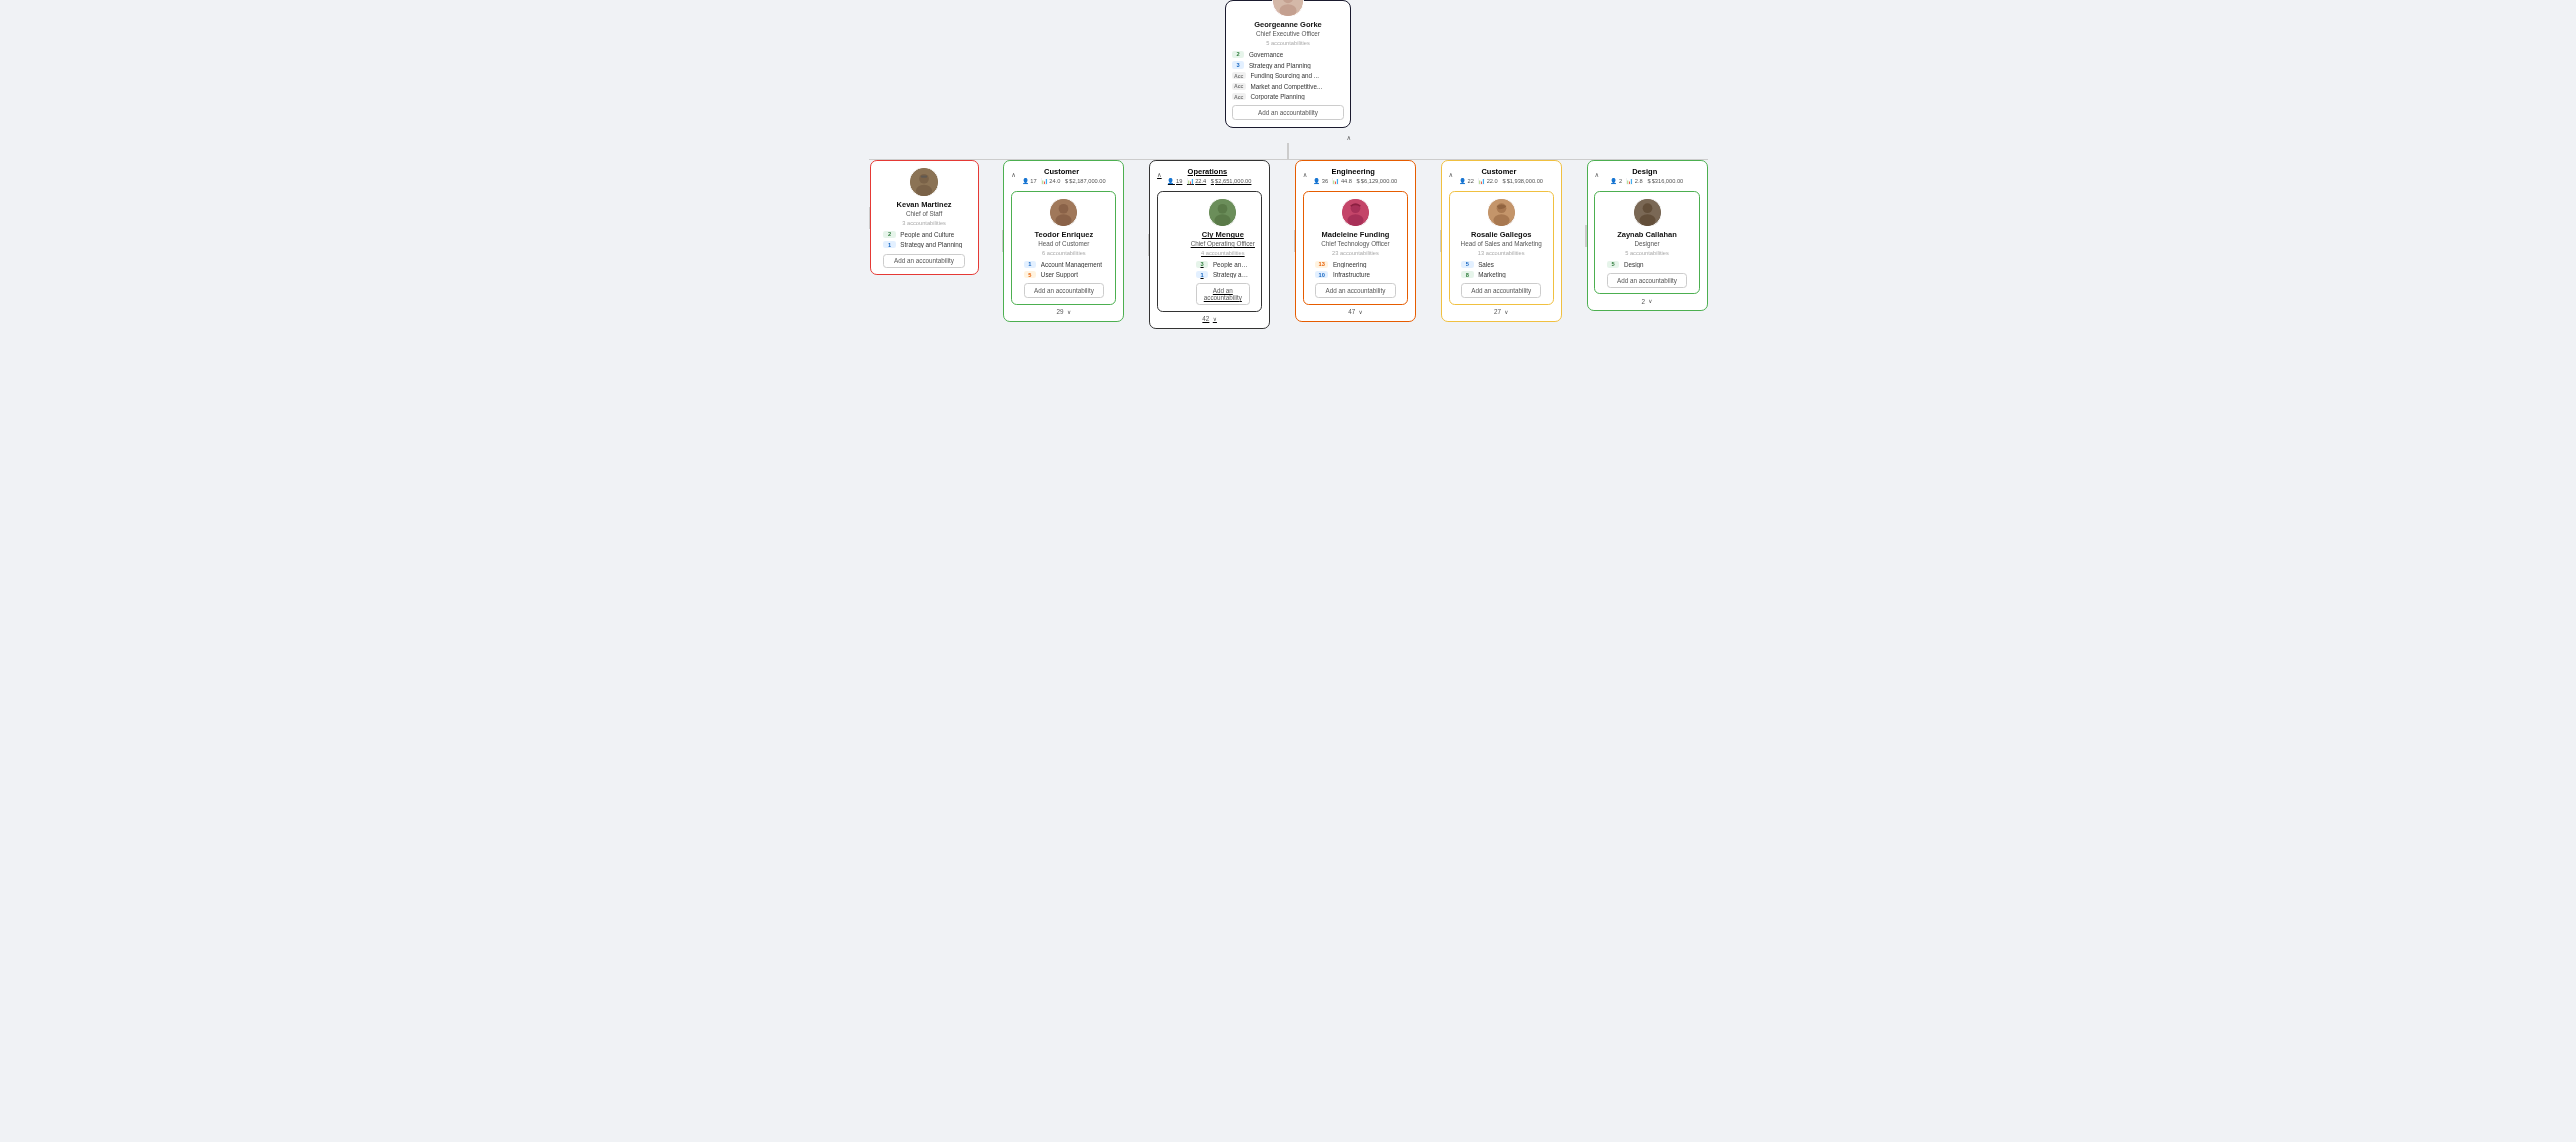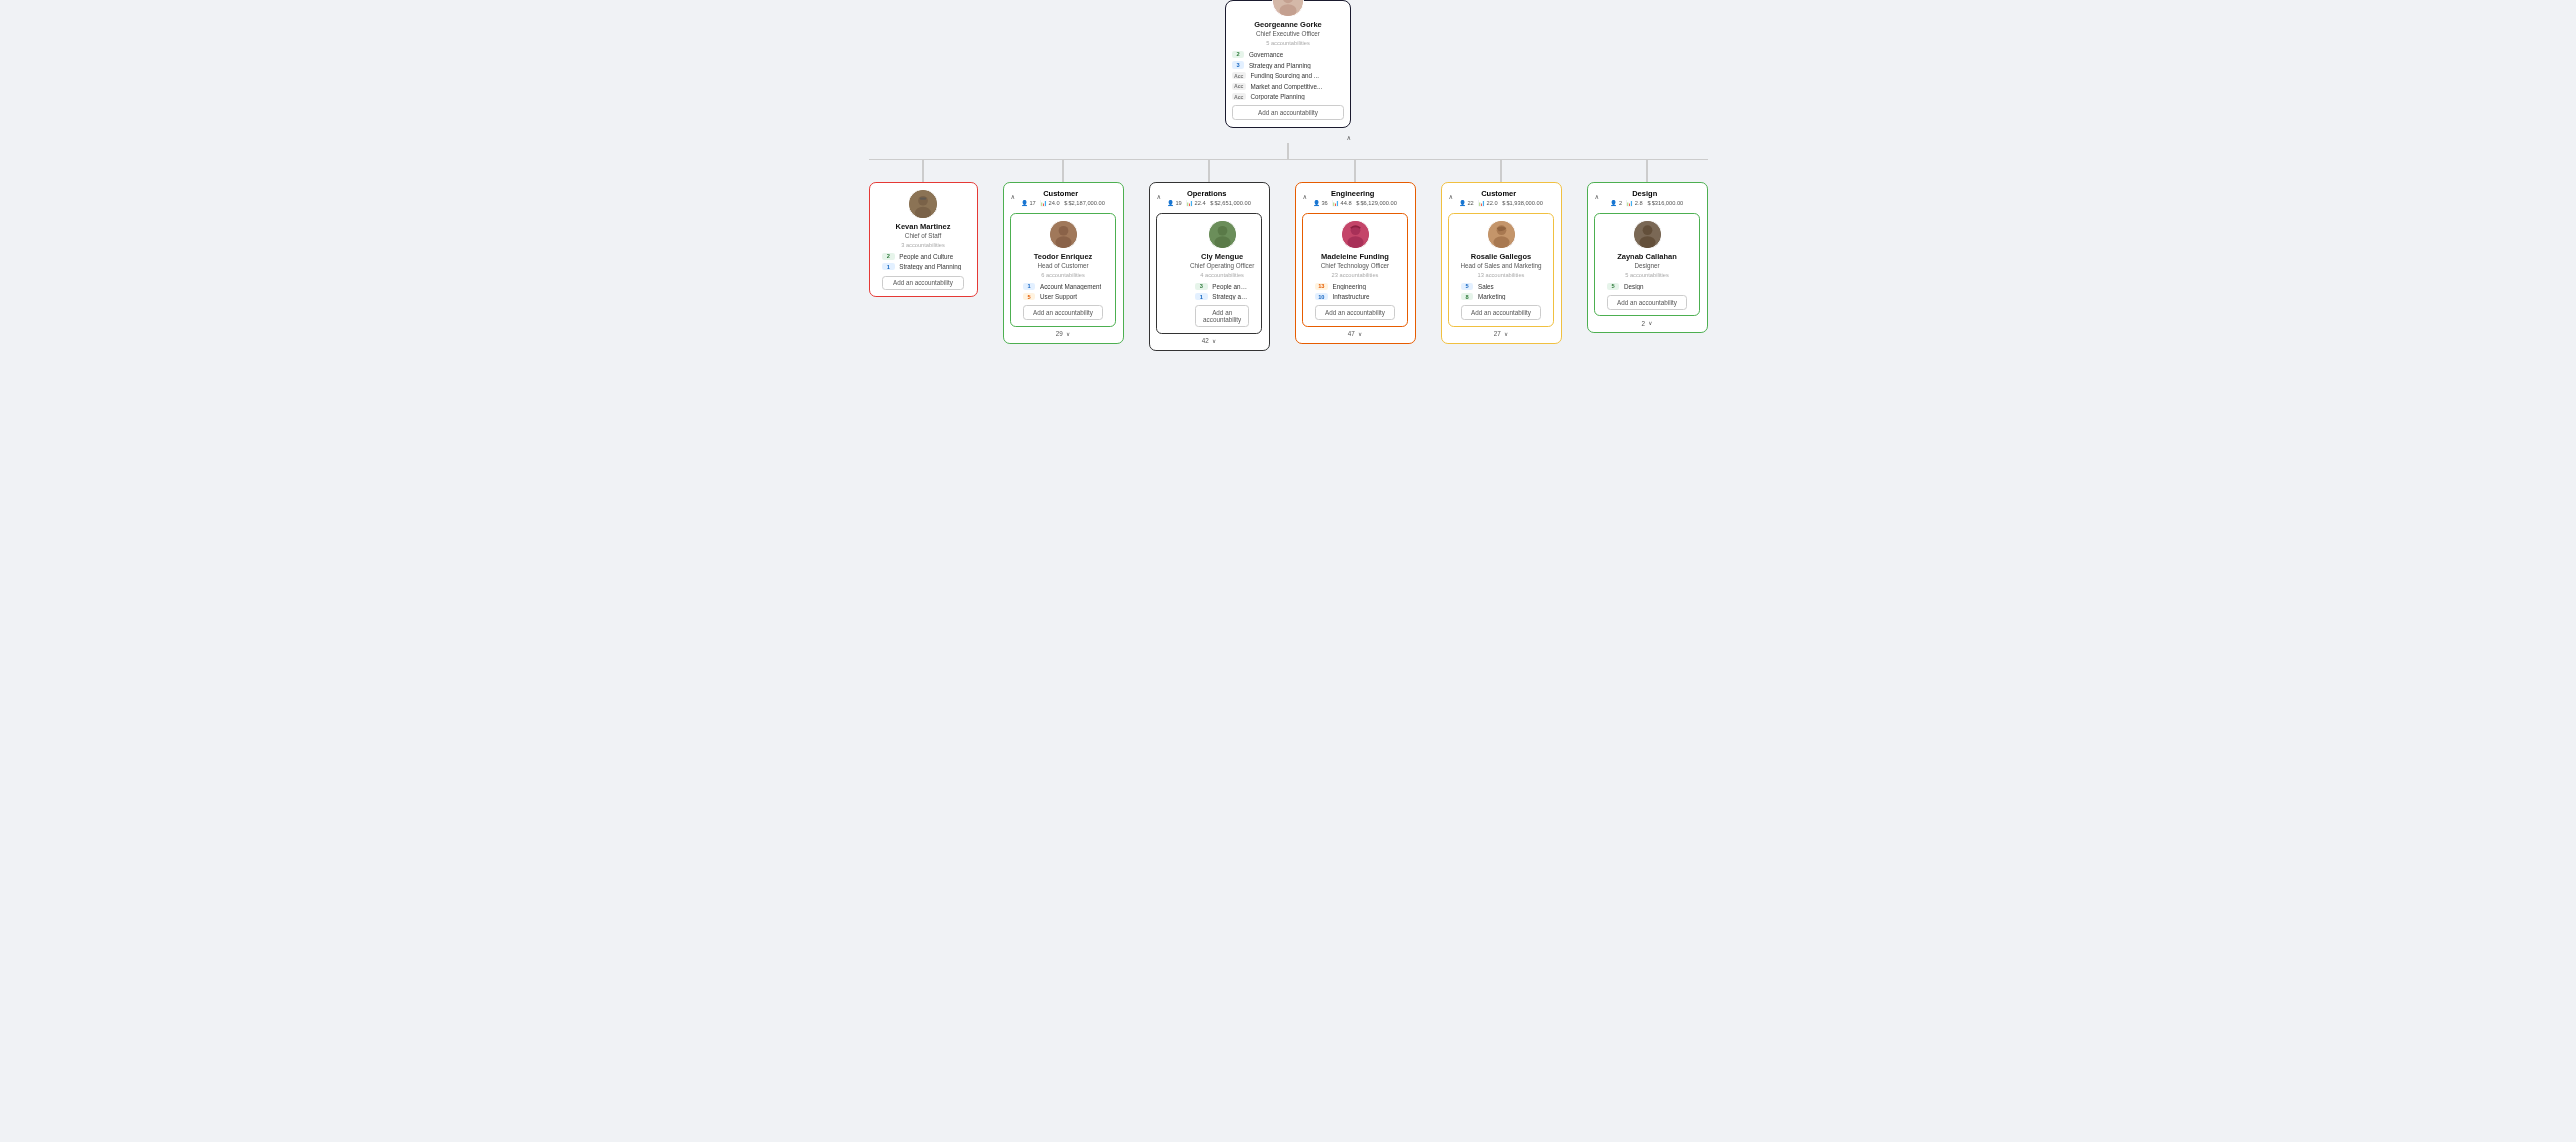--- a/index.html
+++ b/index.html
@@ -214,21 +214,21 @@
       display: flex;
       flex-direction: row;
       align-items: flex-start;
       gap: 10.3px;
       position: relative;
       padding-top: 0;
     }
 
     .child-col {
       display: flex;
-      flex-direction: column;
+      flex-direction: row;
       align-items: center;
     }
 
     
     .av-ceo { background: linear-gradient(135deg, #d4a8c7, #c9906e); }
     .av-kevan { background: linear-gradient(135deg, #8b7355, #6b5b3e); }
     .av-teodor { background: linear-gradient(135deg, #a0785a, #7a5c42); }
     .av-cly { background: linear-gradient(135deg, #6b8e5a, #4a6e3a); }
     .av-madeleine { background: linear-gradient(135deg, #c44569, #a33050); }
     .av-rosalie { background: linear-gradient(135deg, #c4956a, #a07050); }
@@ -356,21 +356,21 @@
         </div>
         <div class="expand-row">
           <span>29</span>
           <span class="chevron">∨</span>
         </div>
       </div>
     </div>
 
     <div class="child-col">
       <div style="width:1.1px; height:22px; background:#ccc;"></div>
-      <div class="group-card dark" style="width:121px;">
+      <div class="group-card dark" style="width:121px;text-decoration:underline;">
         <div style="display:flex; justify-content:space-between; align-items:center;">
           <button class="collapse-btn">
               <span>∧</span>
             </button>
           <div class="group-title">Operations</div>
           <div style="width:9.2px;"></div>
         </div>
         <div class="group-stats">
           <span class="stat-item">👤 <span>19</span></span>
           <span class="stat-item">📊 <span>22.4</span></span>

